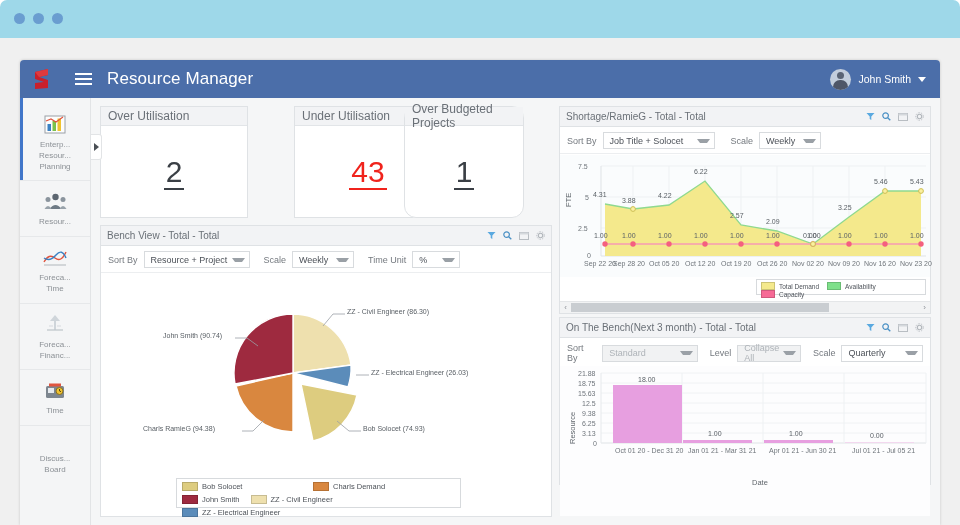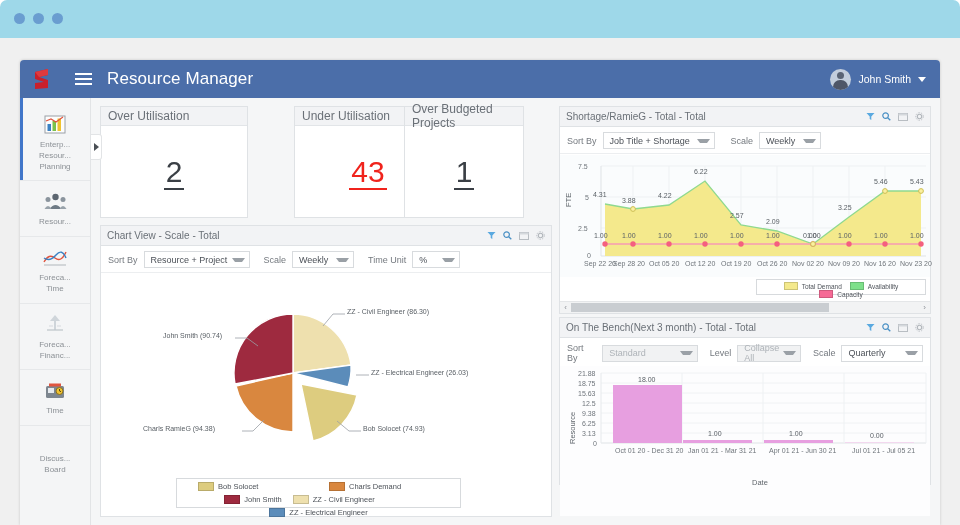--- a/index.html
+++ b/index.html
@@ -188,21 +188,21 @@
   .plot { position: relative; background: #fcfdfe; }
   .tick-lbl { position: absolute; font-size: 7px; color: #6f757b; white-space: nowrap; }
   .axis-title {
     position: absolute; font-size: 7.5px; color: #5f656b;
   }
   .dval { position: absolute; font-size: 7px; color: #5a6066; white-space: nowrap; }
 
   .legend-box {
     position: absolute; border: 1px solid #d7dadd; background: #fff;
     display: flex; flex-wrap: wrap; align-items: center;
-    padding: 3px 5px; gap: 4px 11px; justify-content: center;
+    padding: 3px 5px; gap: 4px 11px;
   }
   .leg-item { display: flex; align-items: center; gap: 4px; }
   .swatch { width: 16px; height: 9px; border: 1px solid rgba(0,0,0,.16); }
   .leg-txt { font-size: 7.5px; color: #4d5259; white-space: nowrap; }
 
   
   .hscroll {
     position: absolute; height: 12px; background: #f2f3f4;
     border-top: 1px solid #e4e6e8;
     display: flex; align-items: center;
@@ -342,32 +342,32 @@
 
         <div class="panel kpi" style="left:161px; width:148px;margin-left:42px;">
           <div class="kpi-head">
             <span class="kpi-title">Under Utilisation</span>
           </div>
           <div class="kpi-body">
             <span class="kpi-value alert">43</span>
           </div>
         </div>
 
-        <div class="panel kpi" style="left:313px; width:120px;">
+        <div class="panel kpi" style="left:313px; width:120px;border-radius:12px;">
           <div class="kpi-head">
             <span class="kpi-title">Over Budgeted Projects</span>
           </div>
           <div class="kpi-body">
             <span class="kpi-value">1</span>
           </div>
         </div>
 
         <div class="panel" style="left:9px; top:127px; width:452px; height:292px;">
           <div class="panel-head">
-            <span class="panel-title">Chart View - Scale - Total</span>
+            <span class="panel-title">Bench View - Total - Total</span>
             <span class="panel-tools">
               <span class="tool">
                 <svg width="9" height="9" viewBox="0 0 9 9">
                     <path d="M0.5 1 H8.5 L5.3 4.6 V8 L3.7 7 V4.6 Z" fill="#5aa9e0"></path>
                   </svg>
               </span>
               <span class="tool">
                 <svg width="9" height="9" viewBox="0 0 9 9">
                     <circle cx="3.6" cy="3.6" r="2.8" fill="none" stroke="#4a90c4" stroke-width="1.2"></circle>
                     <line x1="5.7" y1="5.7" x2="8.3" y2="8.3" stroke="#4a90c4" stroke-width="1.3"></line>
@@ -483,21 +483,21 @@
                     <circle cx="4.5" cy="4.5" r="2.2" fill="none" stroke="#b2b7bc" stroke-width="1.1"></circle>
                     <circle cx="4.5" cy="4.5" r="3.8" fill="none" stroke="#b2b7bc" stroke-width="0.8" stroke-dasharray="1.5 1.2"></circle>
                   </svg>
               </span>
             </span>
           </div>
 
           <div class="ctrl-row">
             <span class="ctrl-label">Sort By</span>
             <span class="sel" style="width:112px">
-              <span>Job Title + Shortage</span>
+              <span>Job Title + Solocet</span>
               <span class="cv"></span>
             </span>
             <span class="ctrl-label" style="margin-left:10px">Scale</span>
             <span class="sel" style="width:62px">
               <span>Weekly</span>
               <span class="cv"></span>
             </span>
           </div>
 
           <div class="plot" style="position:absolute; left:0; top:48px; width:370px; height:122px; background:#fafcfd;">

